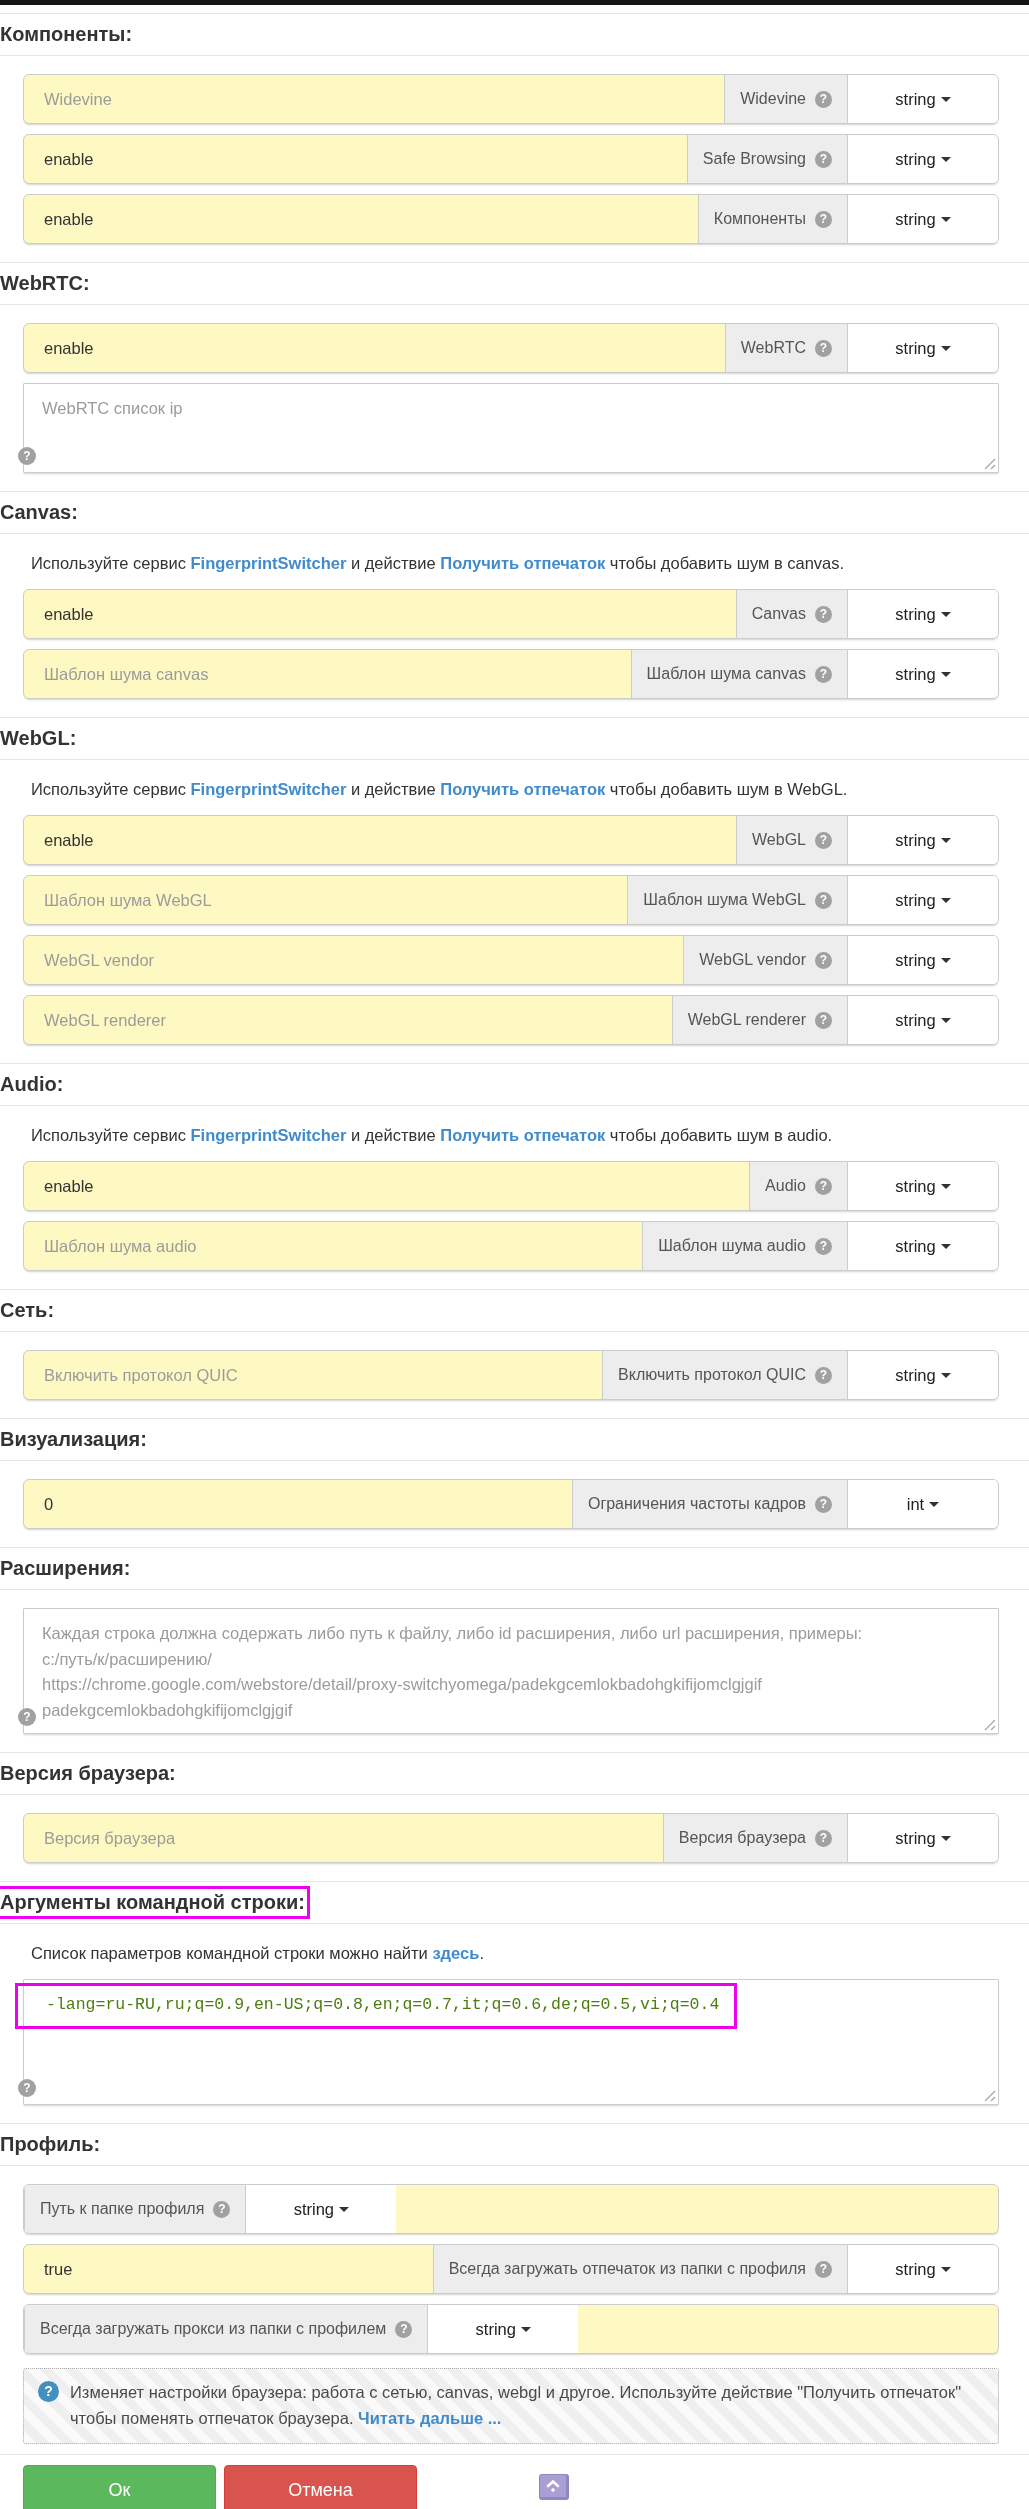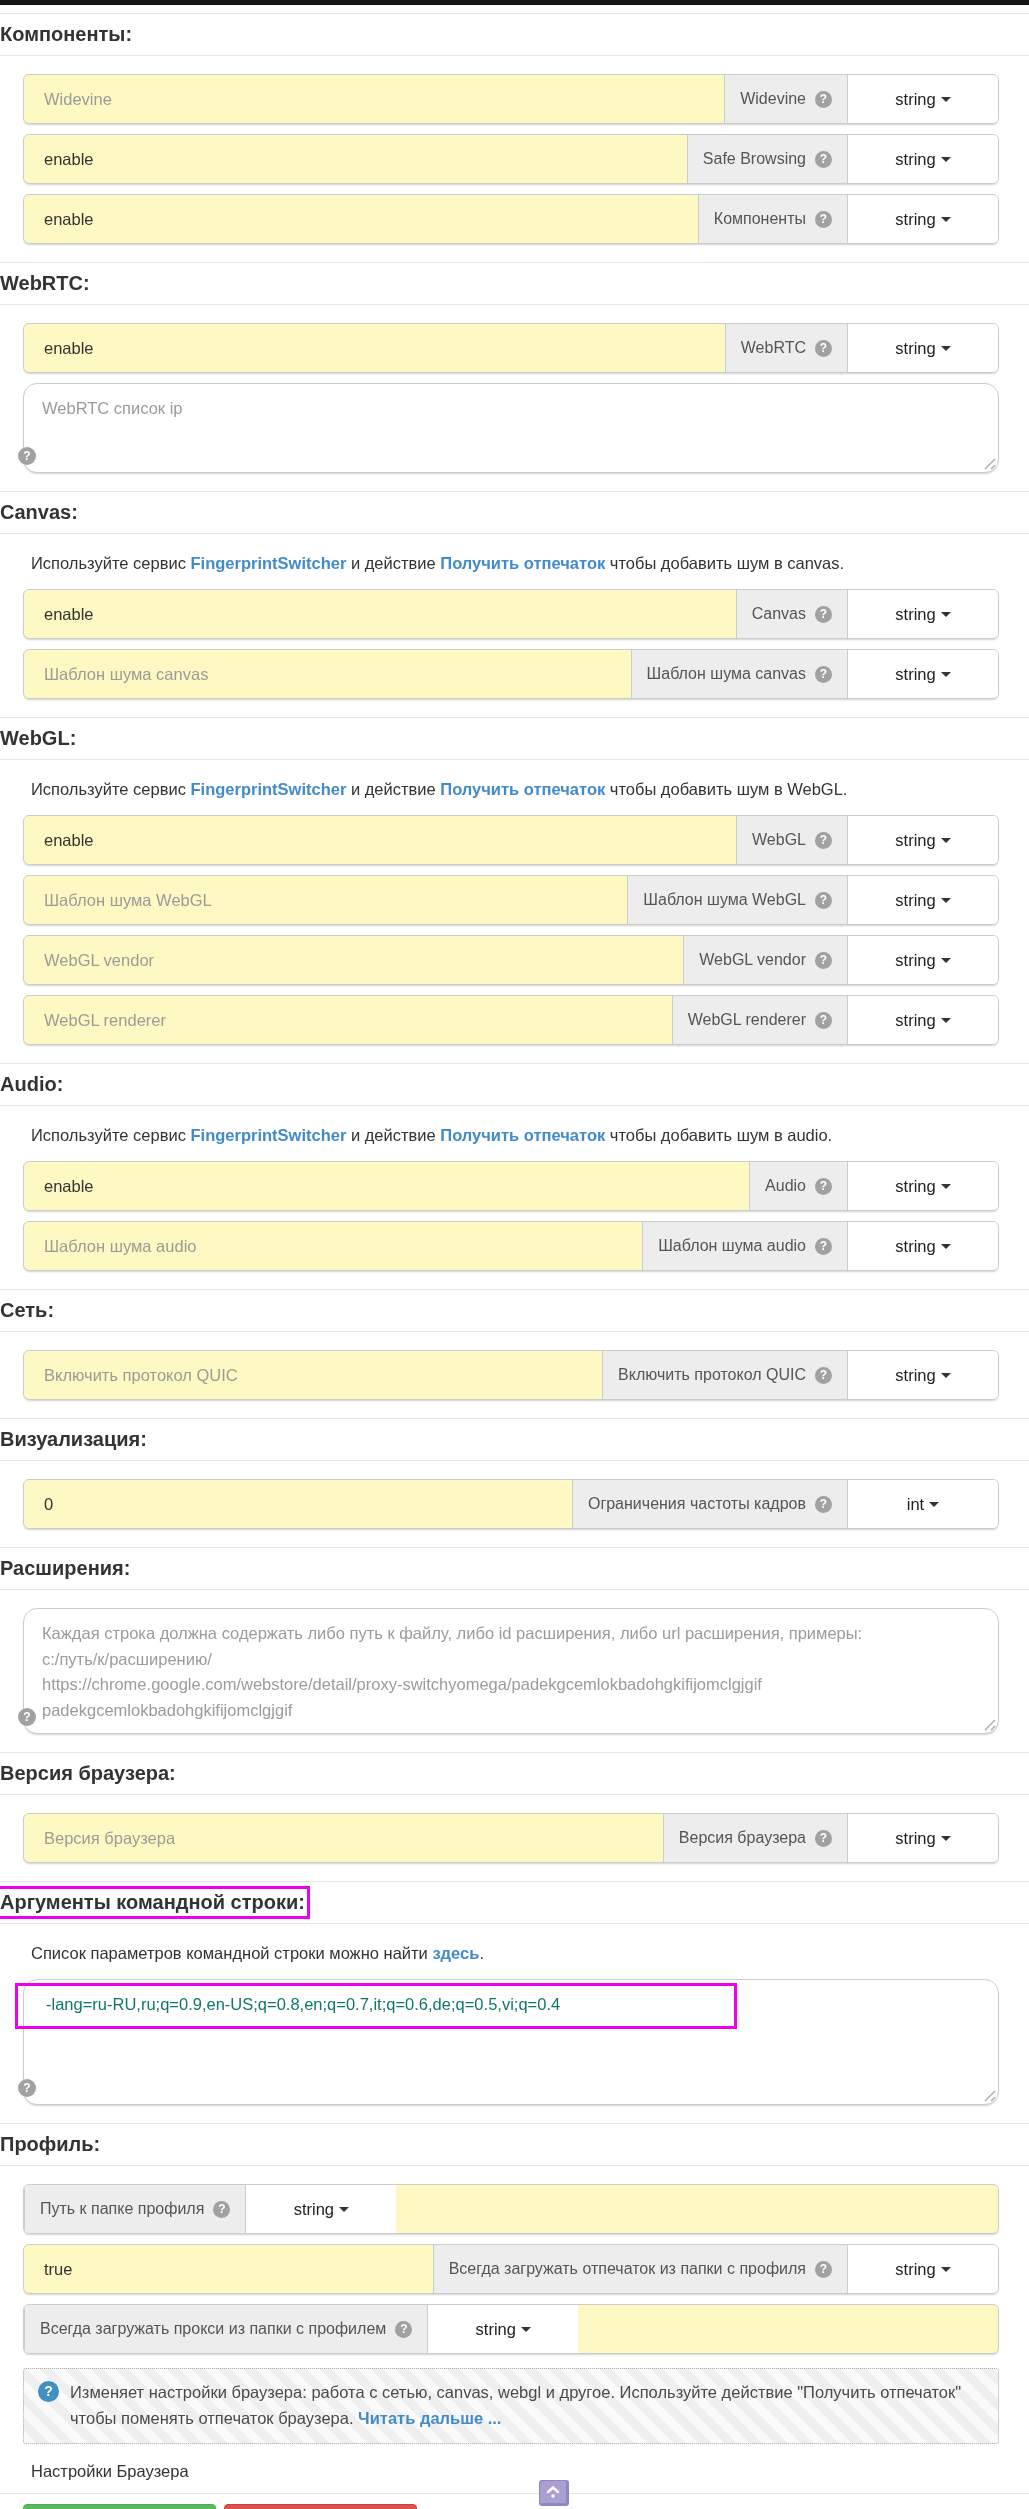--- a/index.html
+++ b/index.html
@@ -53,31 +53,31 @@
     border-left:1px solid #ccc;background:#fff;font-size:16.5px;color:#222;
     cursor:pointer;
   }
   .caret{
     display:inline-block;width:0;height:0;
     border-left:5px solid transparent;border-right:5px solid transparent;
     border-top:5px solid #333;
   }
   
   .ta{
-    position:relative;background:#fff;border:1px solid #ccc;border-radius:14px;
+    position:relative;background:#fff;border:1px solid #ccc;border-radius:1px;
     box-shadow:0 2px 2px -1px rgba(0,0,0,0.18);
     padding:12px 18px;font-size:16.5px;line-height:1.55;
     margin-top:0;
   }
   .row + .ta{margin-top:10px;}
   .ta-rtc{height:64px;}
   .ta-ext{height:100px;}
   .ta-args{height:100px;}
   .tph{display:block;color:#9b9b9b;white-space:pre-line;overflow-wrap:anywhere;}
-  .taval{display:block;color:#0f766e;white-space:pre-wrap;overflow-wrap:anywhere;position:relative;z-index:2;padding-left:4px;}
+  .taval{display:block;color:#4d7c0f;white-space:pre-wrap;overflow-wrap:anywhere;position:relative;z-index:2;padding-left:4px;font-family:Liberation Mono, monospace;}
   .ta-q{position:absolute;left:-6px;bottom:7px;width:18px;height:18px;line-height:18px;z-index:3;}
   .rsz{position:absolute;right:2px;bottom:2px;z-index:3;}
   .hl-args{
     position:absolute;left:-9px;top:3px;width:716px;height:40px;
     border:3px solid #ee00ee;z-index:1;pointer-events:none;
   }
   
   .infobox{
     margin-top:14px;position:relative;
     border:1px dotted #a8a8a8;border-radius:3px;
@@ -403,21 +403,20 @@
         <span>string</span>
         <i class="caret"></i>
       </div>
   </div>
 
   <div class="infobox">
     <span class="info-icon">?</span><span>Изменяет настройки браузера: работа с сетью, canvas, webgl и другое. Используйте действие "Получить отпечаток" чтобы поменять отпечаток браузера. </span><a class="lnk">Читать дальше ...</a>
   </div>
 
   <div class="footer-rel">
-    <div class="action-label">Настройки Браузера</div>
     <hr class="hr hr-btn">
     <div class="btnrow">
       <button class="btn ok">Ок</button>
       <button class="btn cancel">Отмена</button>
     </div>
     <div class="arrows">
       <button class="abtn b1">
           <svg width="18" height="14" viewBox="0 0 18 14">
             <polyline points="4,7 9,2.5 14,7" fill="none" stroke="#fff" stroke-width="2.6" stroke-linecap="round"></polyline>
             <circle cx="9" cy="11" r="1.8" fill="#fff"></circle>

